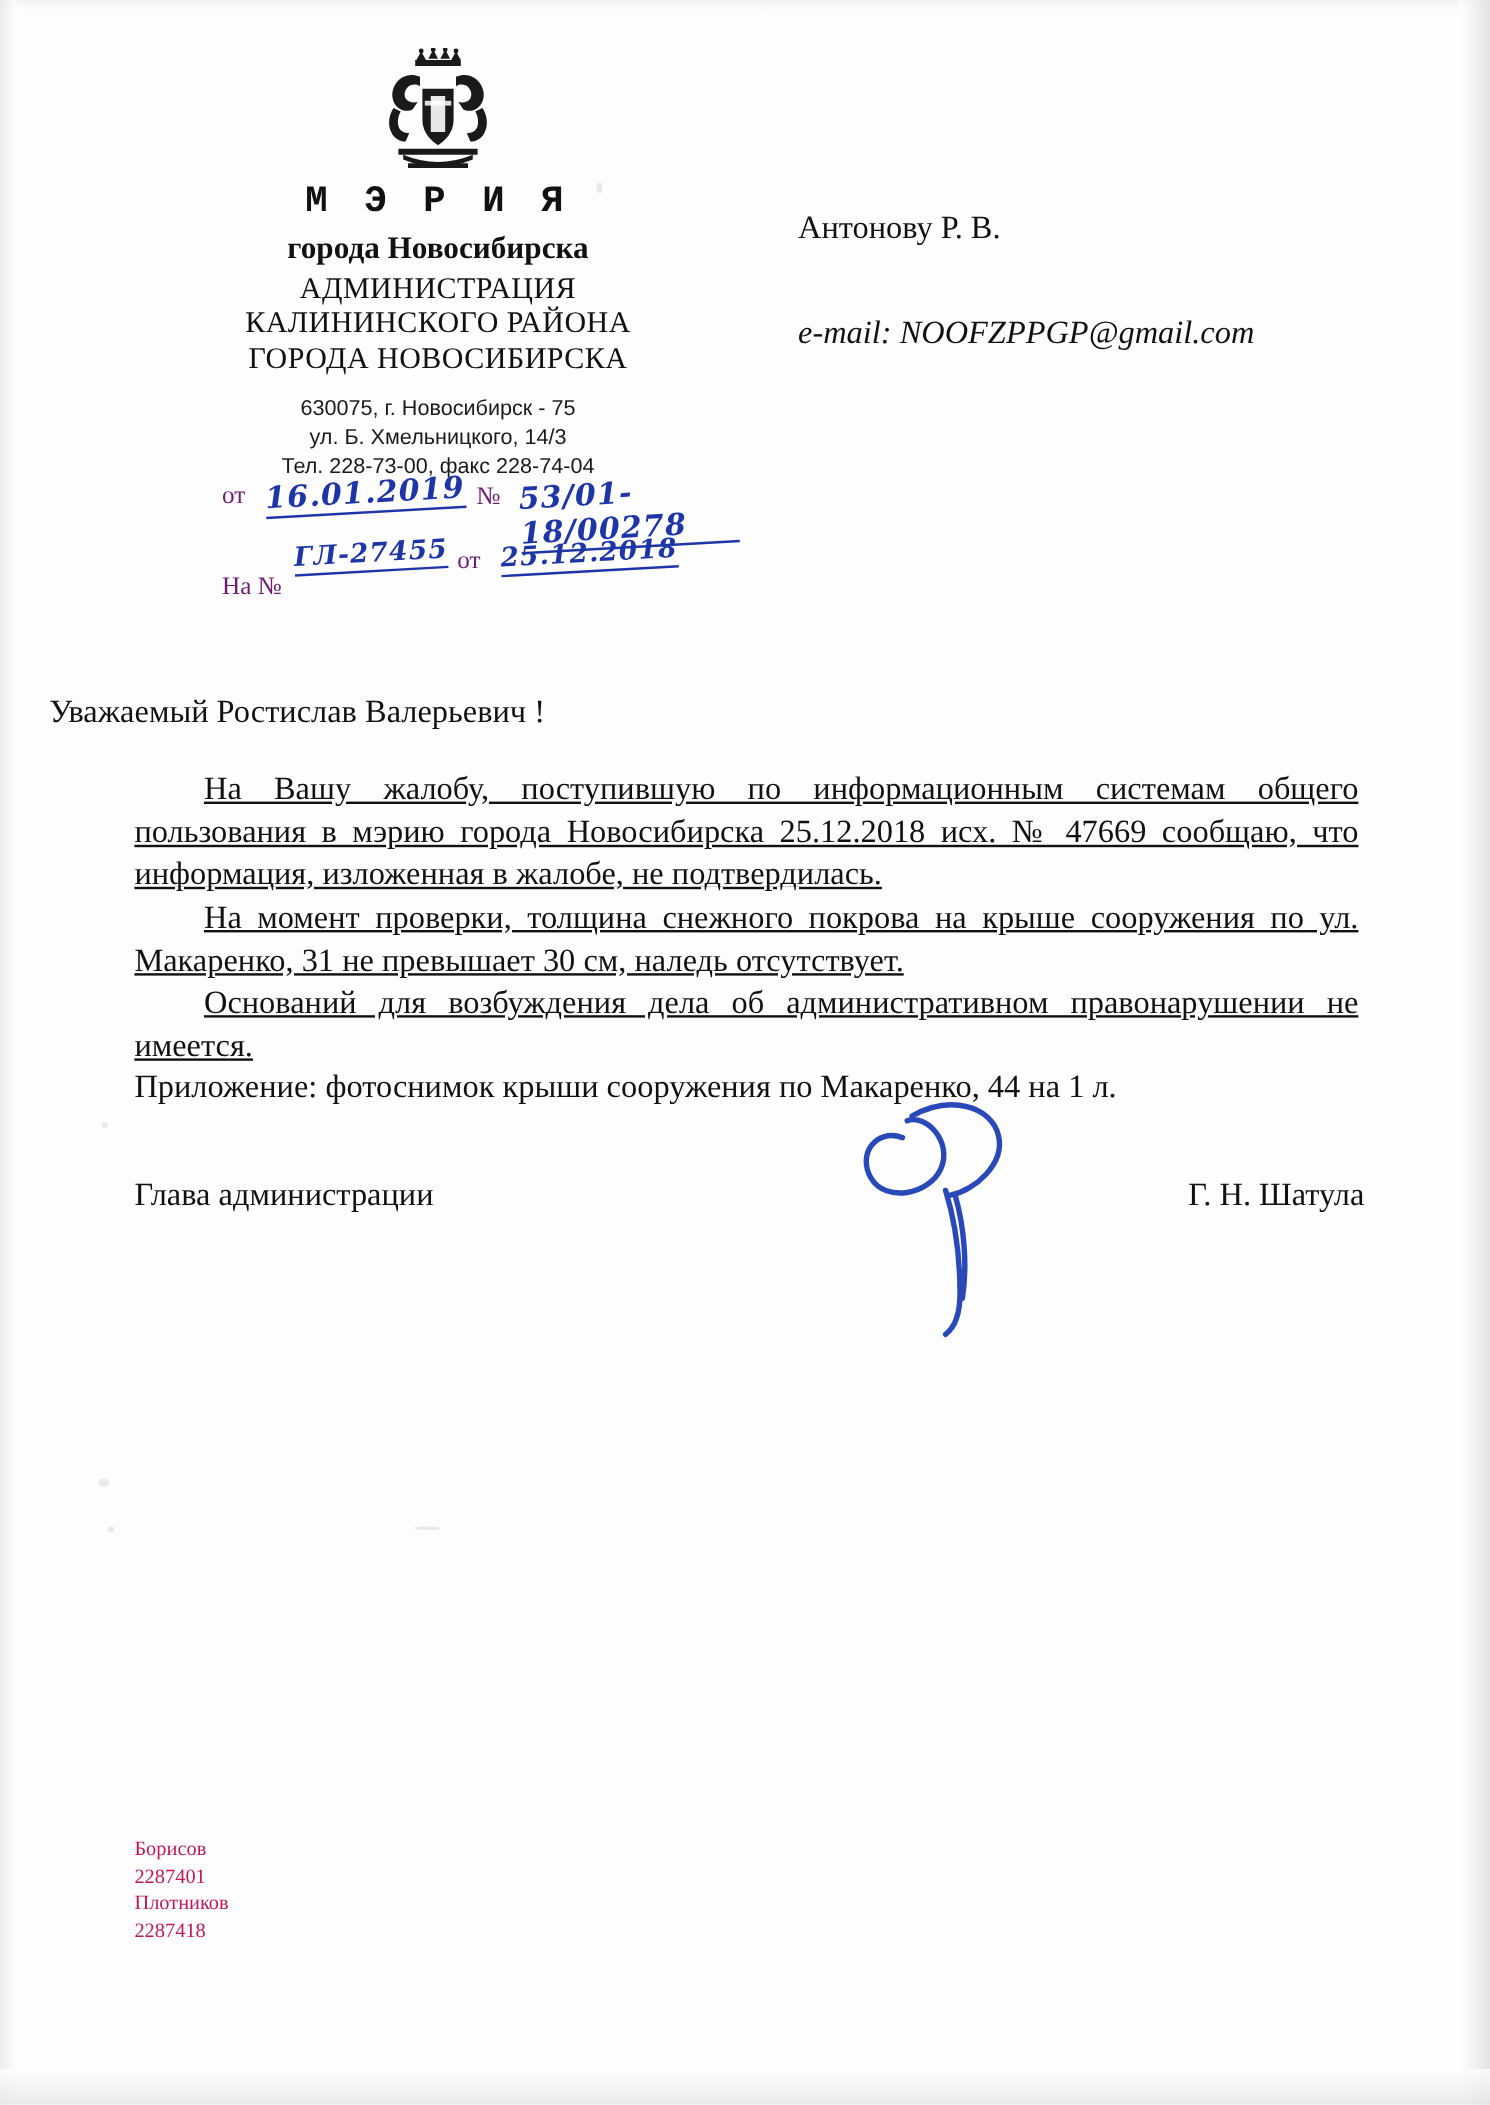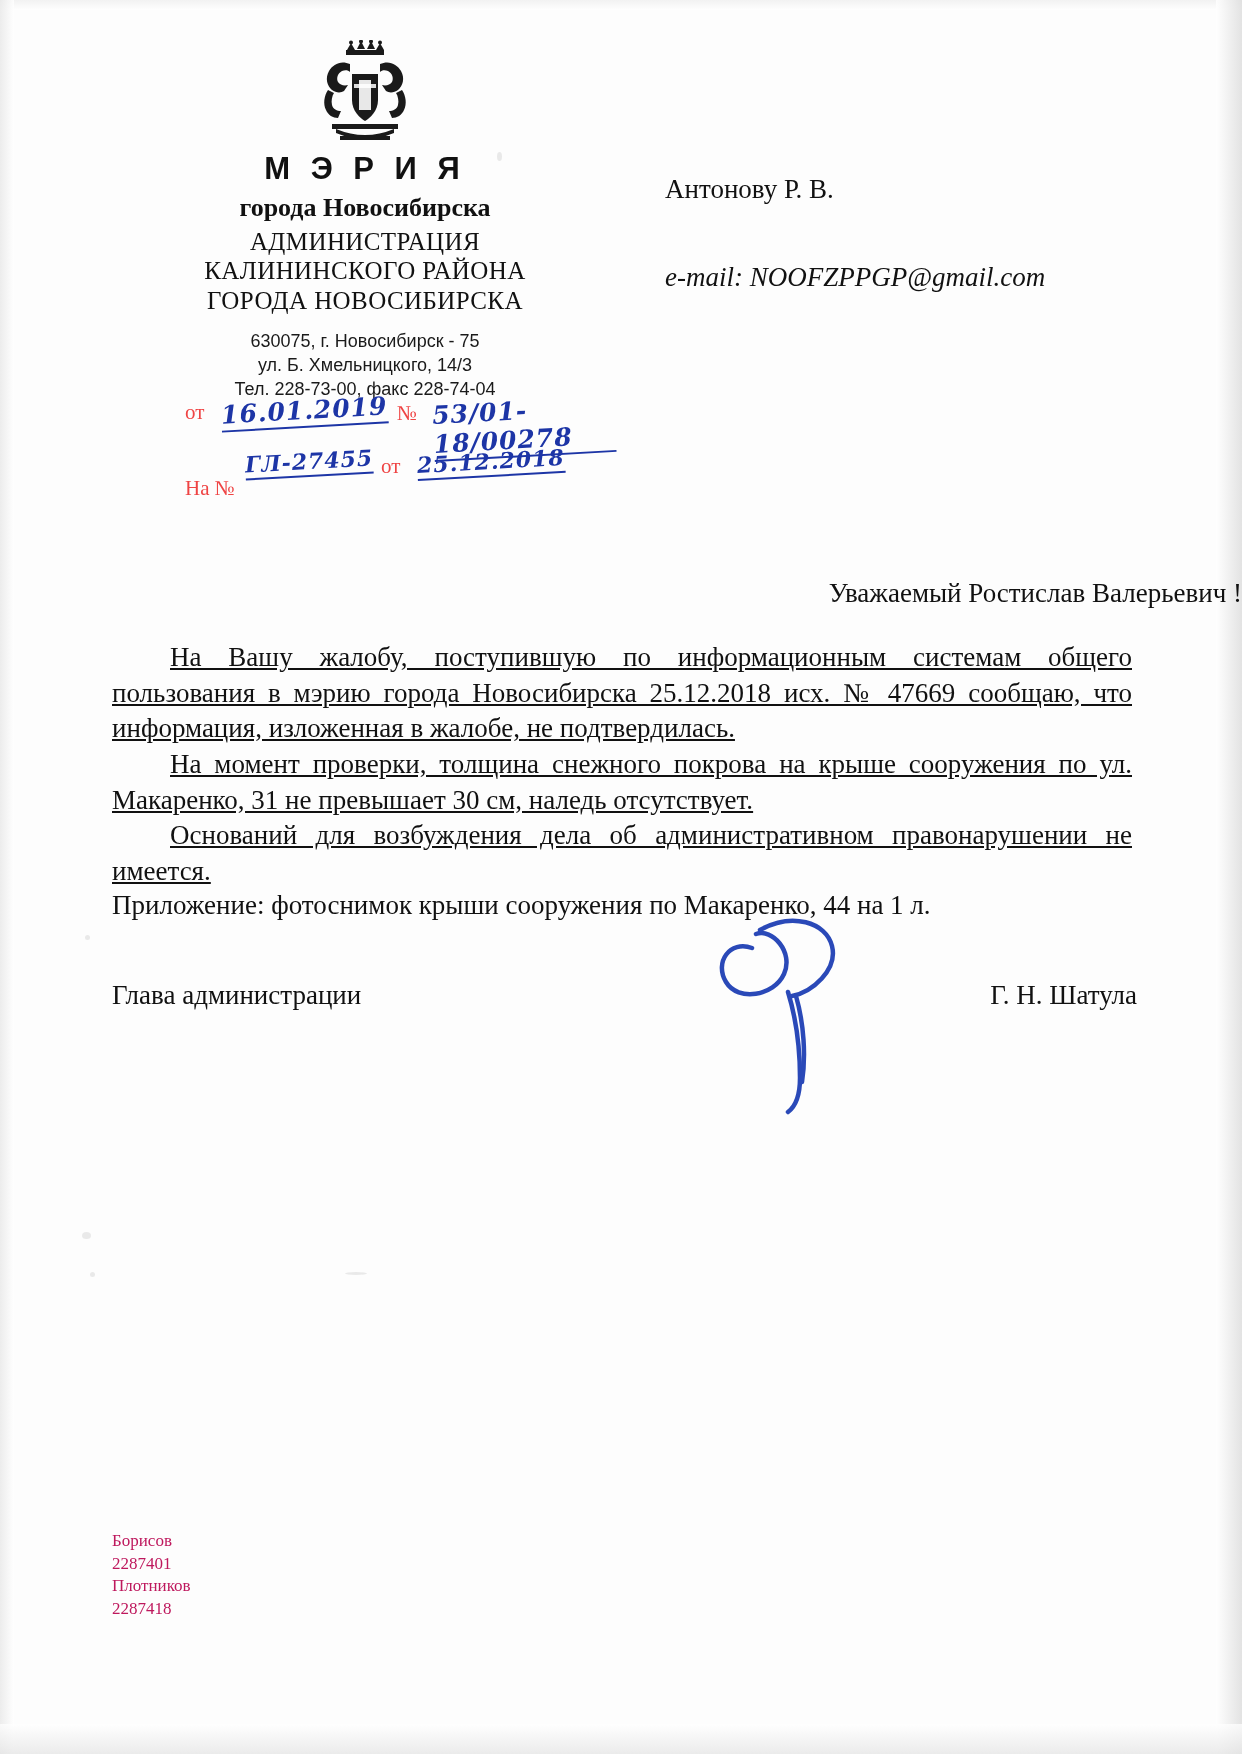--- a/index.html
+++ b/index.html
@@ -64,21 +64,21 @@
     width: 110px;
     height: 105px;
     margin: 0 auto 6px auto;
     display: block;
   }
   .org-title {
     font-size: 31px;
     font-weight: bold;
     letter-spacing: 6px;
     margin-top: 4px;
-    font-family: Liberation Sans, sans-serif;
+    font-family: Liberation Mono, monospace;
   }
   .org-city {
     font-size: 26px;
     font-weight: bold;
     margin-top: 6px;
   }
   .admin-lines {
     margin-top: 4px;
     font-size: 25px;
     line-height: 1.17;
@@ -99,21 +99,21 @@
     top: 400px;
     width: 430px;
     font-size: 21px;
   }
   .ref-row {
     position: relative;
     height: 46px;
   }
   .ref-label {
     font-size: 21px;
-    color: #ef4444;
+    color: #701a75;
   }
   .hand {
     font-family: "DejaVu Serif", serif;
     color: #1d35a6;
     font-style: italic;
     font-weight: bold;
     font-size: 25px;
     letter-spacing: 1px;
     transform: rotate(-3.2deg);
     display: inline-block;
@@ -144,22 +144,23 @@
     font-size: 27px;
     white-space: nowrap;
     font-style: italic;
   }
 
   
   .salutation {
     position: absolute;
     left: 0; right: 0;
     top: 578px;
-    text-align: right;
-    font-size: 27px;
+    text-align: left;
+    font-size: 27px;
+    padding-left: 41px;
   }
   .body-text {
     position: absolute;
     left: 112px;
     top: 640px;
     width: 1020px;
     font-size: 27px;
     line-height: 1.32;
     text-align: justify;
   }

